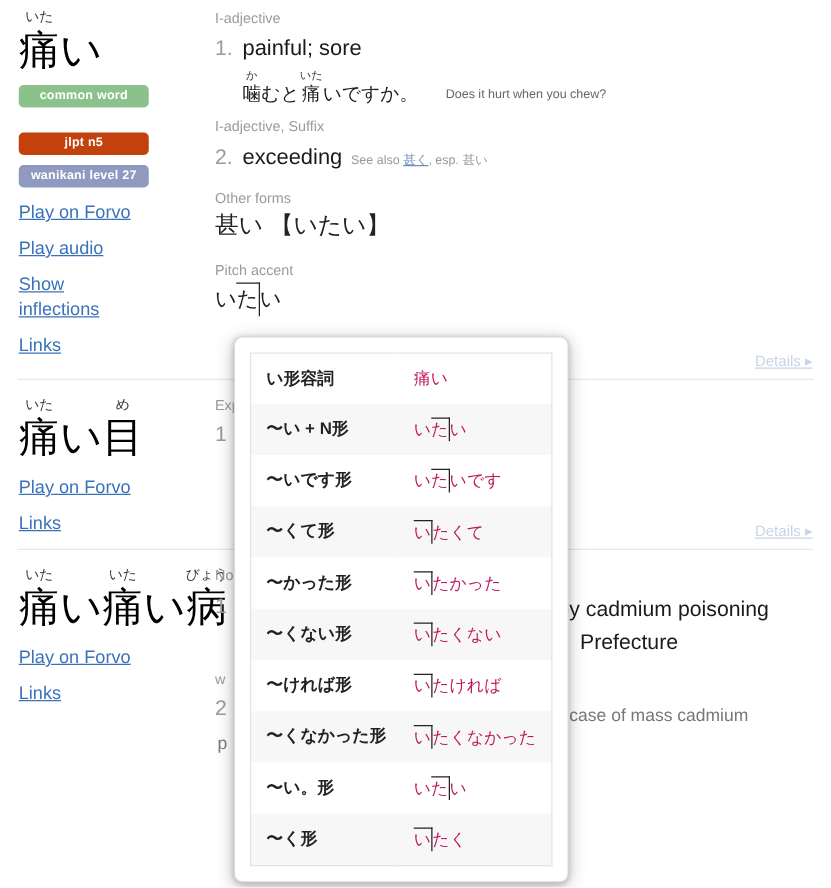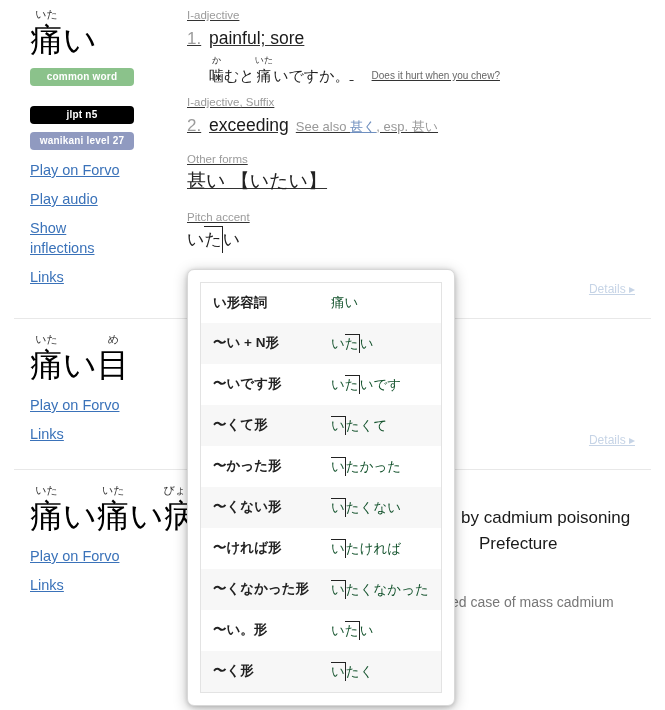--- a/index.html
+++ b/index.html
@@ -14,21 +14,21 @@
     overflow: hidden;
     font-family: "Liberation Sans", "DejaVu Sans", sans-serif;
     color: #333333;
     -webkit-font-smoothing: antialiased;
   }
 
   
   .entry {
     position: relative;
     display: flex;
-    padding: 16px;
+    padding: 1px;
   }
   .entry-left {
     width: 165px;
     flex: 0 0 165px;
     padding-left: 14px;
     box-sizing: border-box;
   }
   .entry-right {
     flex: 1 1 auto;
     padding-left: 6px;
@@ -80,21 +80,21 @@
     text-align: center;
     font-size: 10px;
     font-weight: bold;
     color: #ffffff;
     border-radius: 4px;
     padding: 3px 0 4px 0;
     margin-bottom: 8px;
     letter-spacing: .2px;
   }
   .badge-common { background: #8bc28b; }
-  .badge-jlpt   { background: #000000; margin-top: 20px; }
+  .badge-jlpt   { background: #c2410c; margin-top: 20px; }
   .badge-wk     { background: #909ac0; cursor: pointer; }
 
   
   .lnk {
     display: block;
     color: #3a72b9;
     text-decoration: underline;
     font-size: 14.5px;
     line-height: 20px;
     margin-bottom: 9px;
@@ -122,21 +122,21 @@
     line-height: 24px;
     width: 22px;
     flex: 0 0 22px;
   }
   .sense-text {
     font-size: 17.5px;
     line-height: 24px;
     color: #1a1a1a;
   }
   .sense-note {
-    font-size: 13px;
+    font-size: 10px;
     color: #999999;
     margin-left: 7px;
     text-align: right;
   }
   .sense-note a {
     color: #6f8fbf;
     text-decoration: underline;
   }
 
   .example {
@@ -221,21 +221,21 @@
   .infl-table tr:nth-child(even) { background: #f7f7f7; }
   .infl-table tr:nth-child(odd)  { background: #ffffff; }
   .infl-name {
     width: 44%;
     font-weight: bold;
     color: #222;
     white-space: nowrap;
     font-size: 13px;
   }
   .infl-val {
-    color: #14532d;
+    color: #be185d;
     font-size: 14.5px;
     white-space: nowrap;
   }
 
   
   .e3-line {
     font-size: 17px;
     line-height: 26px;
     color: #1a1a1a;
     white-space: nowrap;
@@ -270,21 +270,21 @@
     </div>
 
     <div style="margin-top:10px;">
       <a class="lnk">Play on Forvo</a>
       <a class="lnk">Play audio</a>
       <a class="lnk wrap">Show inflections</a>
       <a class="lnk">Links</a>
     </div>
   </div>
 
-  <div class="entry-right" style="min-height:294px;text-decoration:underline;">
+  <div class="entry-right" style="min-height:294px;">
     <div class="pos-label">I-adjective</div>
     <div class="sense-row">
       <span class="sense-num">1.</span>
       <span class="sense-text">painful; sore</span>
     </div>
 
     <div class="example">
       <span class="ex-jp">
         <span class="hw-unit">
           <span class="hw-furi" style="font-size:9px;line-height:11px;height:11px;">か</span>

